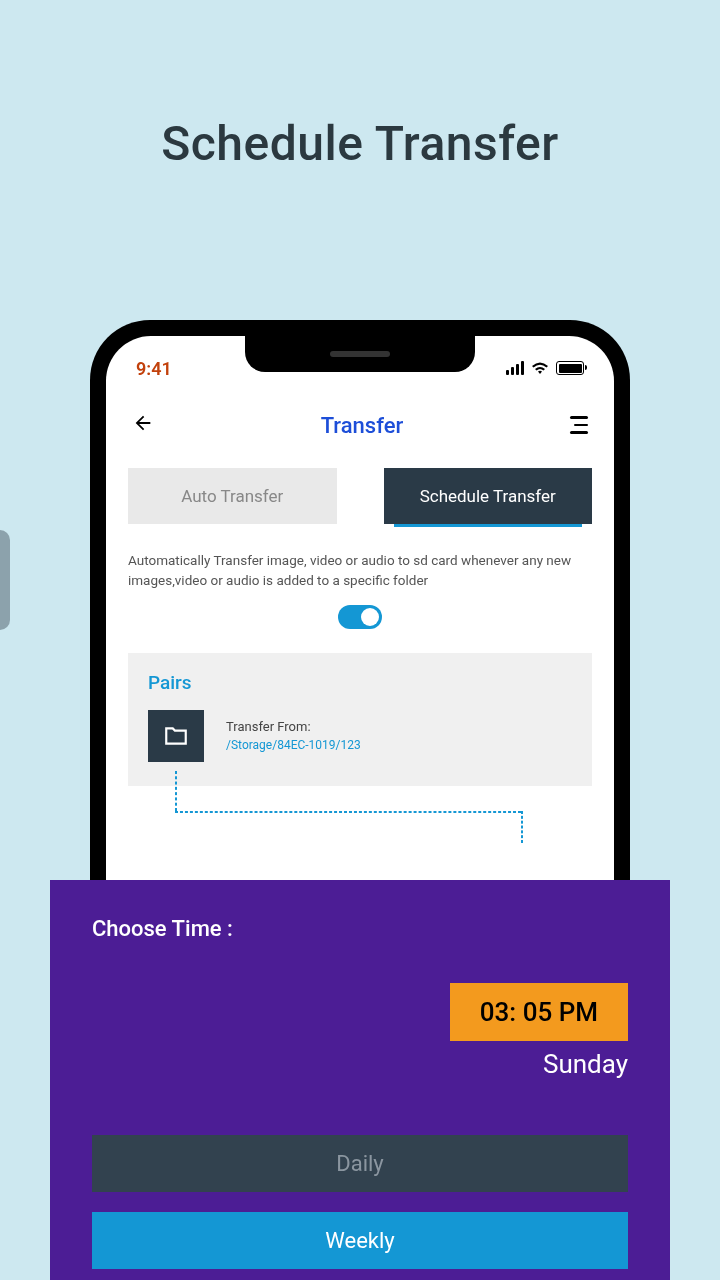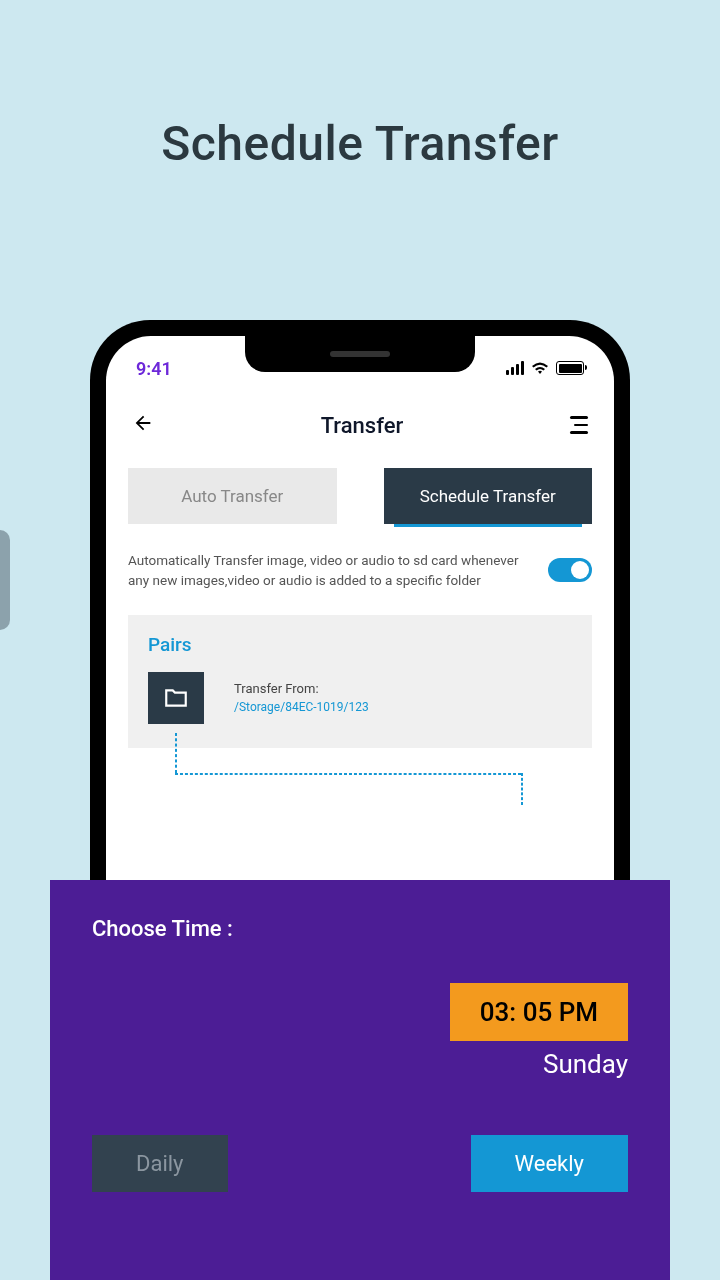--- a/index.html
+++ b/index.html
@@ -62,21 +62,21 @@
 .status-bar {
   display: flex;
   justify-content: space-between;
   align-items: center;
   padding: 14px 30px 0;
   height: 50px;
 }
 .status-time {
   font-size: 18px;
   font-weight: 600;
-  color: #6d28d9;
+  color: #c2410c;
 }
 .status-icons {
   display: flex;
   gap: 7px;
   align-items: center;
 }
 .signal-bars {
   display: flex;
   gap: 2px;
   align-items: flex-end;
@@ -115,21 +115,21 @@
   background: #000;
   border-radius: 1px;
 }
 .app-header {
   display: flex;
   align-items: center;
   justify-content: space-between;
   padding: 24px 26px 20px;
 }
 .back-arrow { font-size: 26px; color: #000; }
-.header-title { font-size: 22px; color: #0f172a; font-weight: 500; }
+.header-title { font-size: 22px; color: #1d4ed8; font-weight: 500; }
 .menu-icon {
   display: flex;
   flex-direction: column;
   gap: 5px;
   align-items: flex-end;
 }
 .menu-icon span {
   height: 2.5px;
   background: #000;
   border-radius: 2px;
@@ -161,20 +161,21 @@
   left: 10px;
   right: 10px;
   height: 3px;
   background: #1497d4;
 }
 .desc-row {
   display: flex;
   align-items: center;
   padding: 26px 22px 18px;
   gap: 14px;
+  flex-direction: column;
 }
 .desc-text {
   flex: 1;
   font-size: 13.5px;
   color: #555;
   line-height: 1.5;
 }
 .toggle {
   width: 44px;
   height: 24px;
@@ -200,21 +201,21 @@
 }
 .pairs-title {
   color: #1497d4;
   font-size: 19px;
   font-weight: 500;
   margin-bottom: 16px;
 }
 .pair-row {
   display: flex;
   align-items: center;
-  gap: 30px;
+  gap: 22px;
   position: relative;
 }
 .pair-row-to {
   justify-content: flex-end;
   margin-top: 72px;
 }
 .folder-box {
   width: 56px;
   height: 52px;
   background: #2a3a47;
@@ -262,20 +263,21 @@
 .day-label {
   font-size: 26px;
   color: #fff;
   margin-top: 8px;
 }
 .freq-row {
   display: flex;
   justify-content: space-between;
   margin-top: 56px;
   gap: 20px;
+  flex-direction: column;
 }
 .freq-btn {
   padding: 16px 44px;
   font-size: 22px;
   text-align: center;
 }
 .freq-daily { background: #32424f; color: #8b96a0; }
 .freq-weekly { background: #1497d4; color: #fff; }
 .side-shadow {
   position: absolute;

